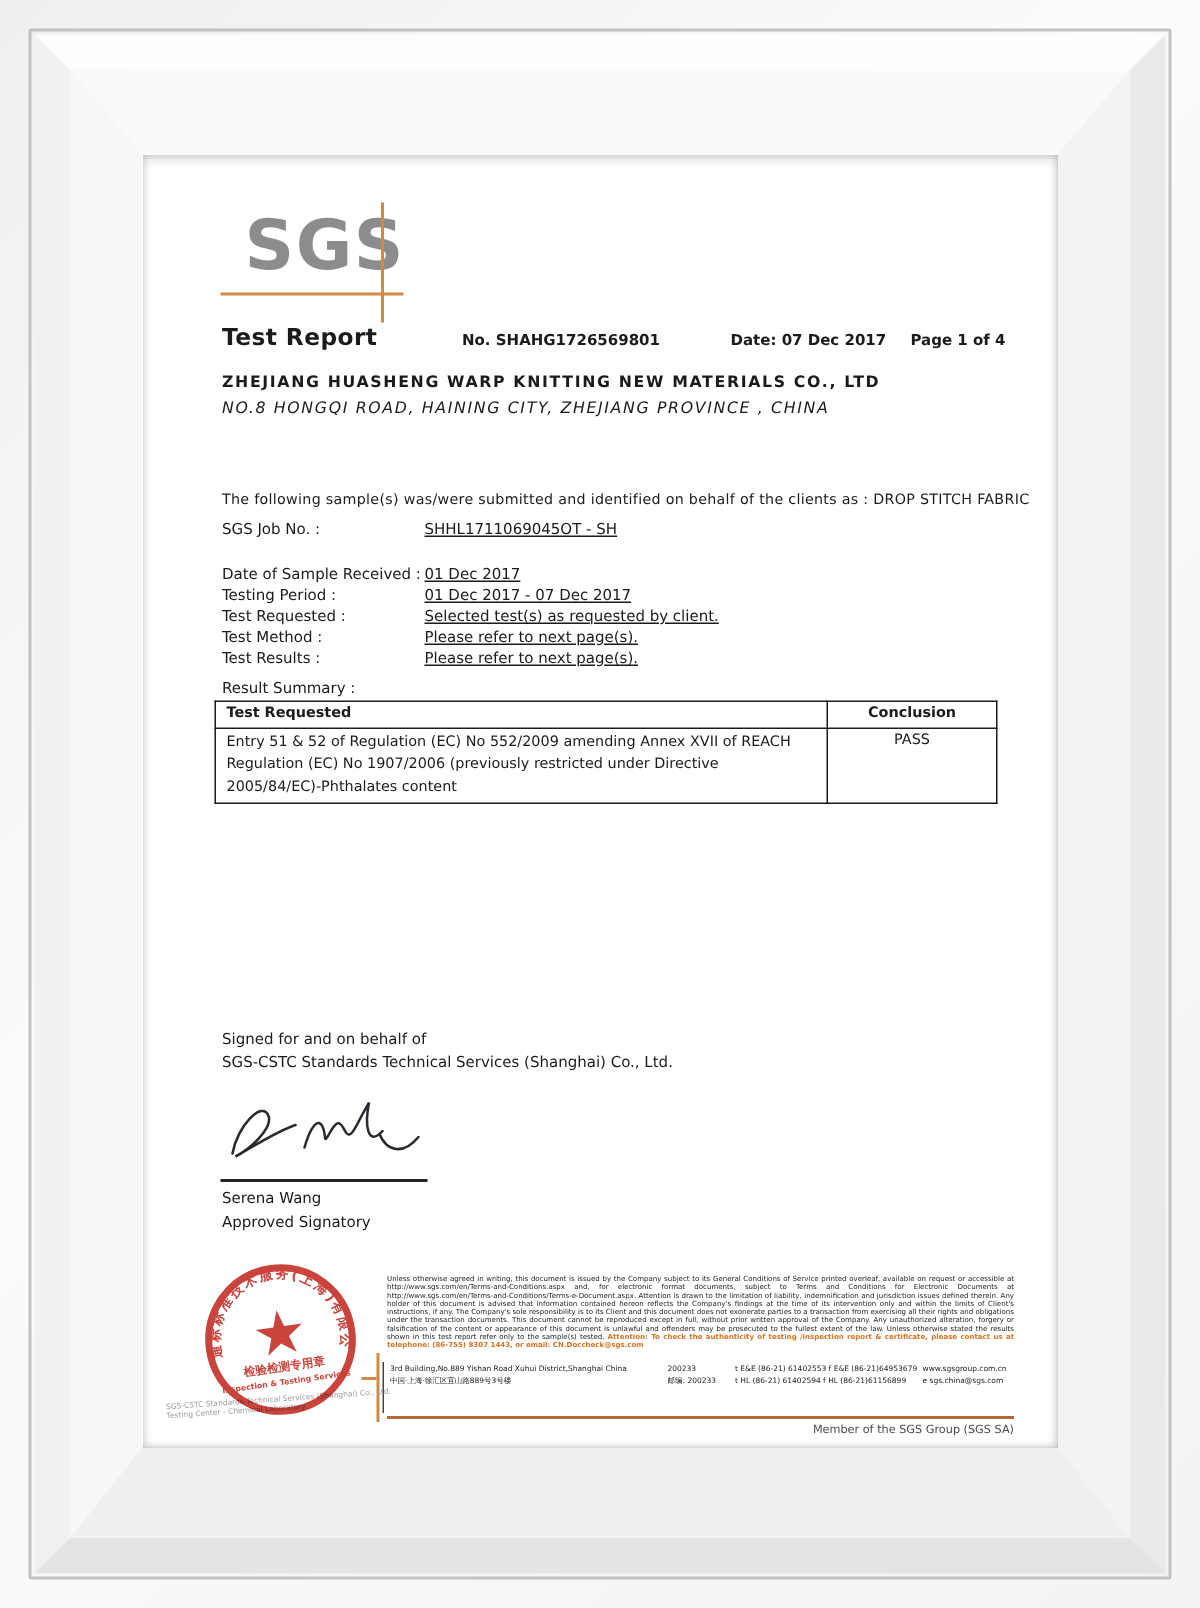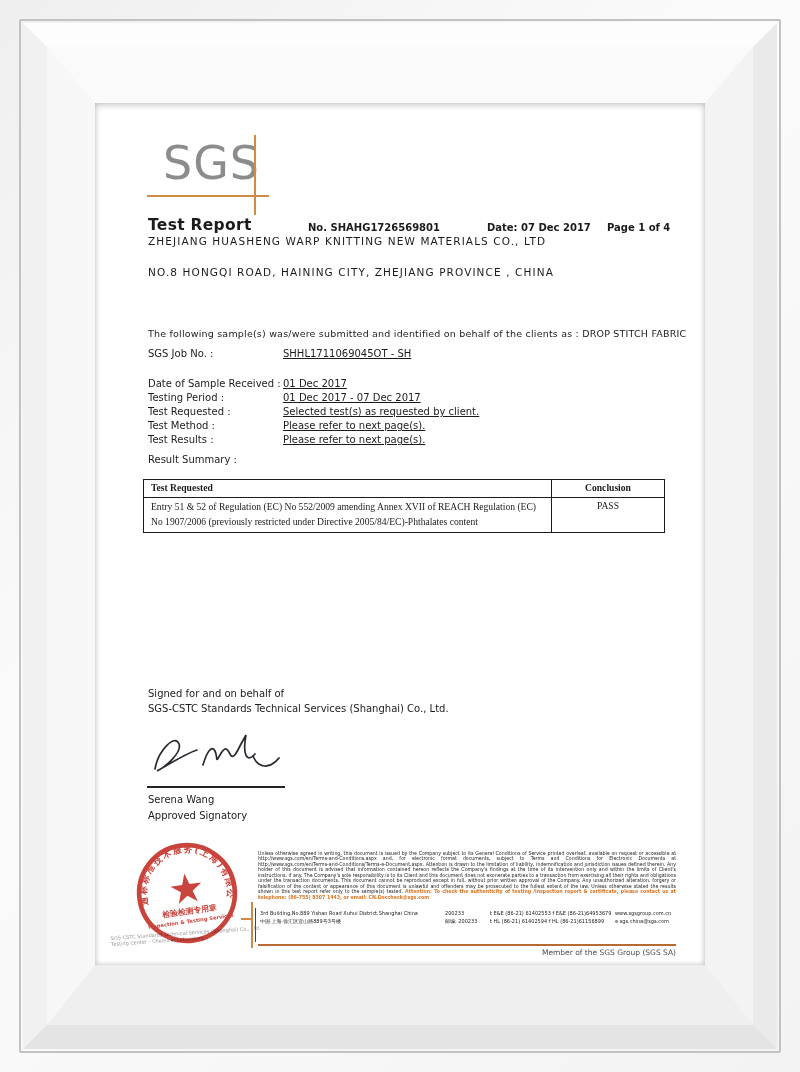--- a/index.html
+++ b/index.html
@@ -14,49 +14,49 @@
                 border-color:#fafafa #f3f3f3 #efefef #f7f7f7; background:#ffffff; }
   .frame-lip-shadow { position:absolute; left:95px; top:103px; width:610px; height:862px;
                       box-shadow:inset 0 2px 7px rgba(0,0,0,.22), inset 0 -1px 4px rgba(0,0,0,.10);
                       pointer-events:none; z-index:40; }
 
   
   .document { position:absolute; left:95px; top:103px; width:610px; height:862px; background:#fff;
               color:#1b1b1d; font-size:10px; }
 
   
-  .logo-text { position:absolute; left:68px; top:33px; font-size:46px; font-weight:400;
+  .logo-text { position:absolute; left:68px; top:33px; font-size:46px; font-weight:700;
                color:#8a8c8e; letter-spacing:1px; font-family:"DejaVu Sans",sans-serif; }
   .logo-hline { position:absolute; left:52px; top:92px; width:122px; height:2px; background:#cf8a45; }
   .logo-vline { position:absolute; left:159px; top:32px; width:2px; height:80px; background:#cf8a45; }
 
   
   .title { position:absolute; left:53px; top:113px; font-size:15.5px; font-weight:700; letter-spacing:.3px; }
   .meta { position:absolute; top:119px; font-size:10px; font-weight:700; }
   .meta-no   { left:213px; }
   .meta-date { left:392px; }
   .meta-page { left:512px; }
 
-  .client-name { position:absolute; left:53px; top:132px; font-size:10.5px; letter-spacing:1.1px; }
-  .client-addr { position:absolute; left:53px; top:163px; font-size:10.5px; letter-spacing:1.1px; }
+  .client-name { position:absolute; left:53px; top:146px; font-size:10.5px; letter-spacing:1.1px;font-weight:bold; }
+  .client-addr { position:absolute; left:53px; top:163px; font-size:10.5px; letter-spacing:1.1px;font-style:italic; }
 
   .sample-line { position:absolute; left:53px; top:225px; font-size:9.5px; white-space:nowrap; letter-spacing:.2px; }
 
   
   .fields { position:absolute; left:53px; top:245px; width:520px; }
   .field-row { display:flex; margin-bottom:3px; font-size:10px; }
   .field-row.gap-after { margin-bottom:19px; }
   .field-label { width:135px; flex:none; }
   .field-value { flex:1;text-decoration:underline; }
 
   .result-summary-label { position:absolute; left:53px; top:351px; font-size:10px; }
 
   
-  .result-table { position:absolute; left:48px; top:376px; width:522px; border-collapse:collapse;
-                  font-size:9.6px;font-family:Liberation Serif, serif; }
+  .result-table { position:absolute; left:48px; top:364px; width:522px; border-collapse:collapse;
+                  font-size:9.6px; }
   .result-table th, .result-table td { border:1.6px solid #1b1b1b; padding:2px 7px; vertical-align:top; }
   .result-table th { text-align:left; font-weight:700; height:18px; }
   .result-table .col-conclusion { width:113px; text-align:center; }
   .result-table td.cell-test { line-height:1.55; }
   .result-table td.cell-pass { text-align:center; }
 
   
   .sig-line1 { position:absolute; left:53px; top:585px; font-size:10px; }
   .sig-line2 { position:absolute; left:53px; top:600px; font-size:10px; }
   .sig-script { position:absolute; left:50px; top:620px; }

